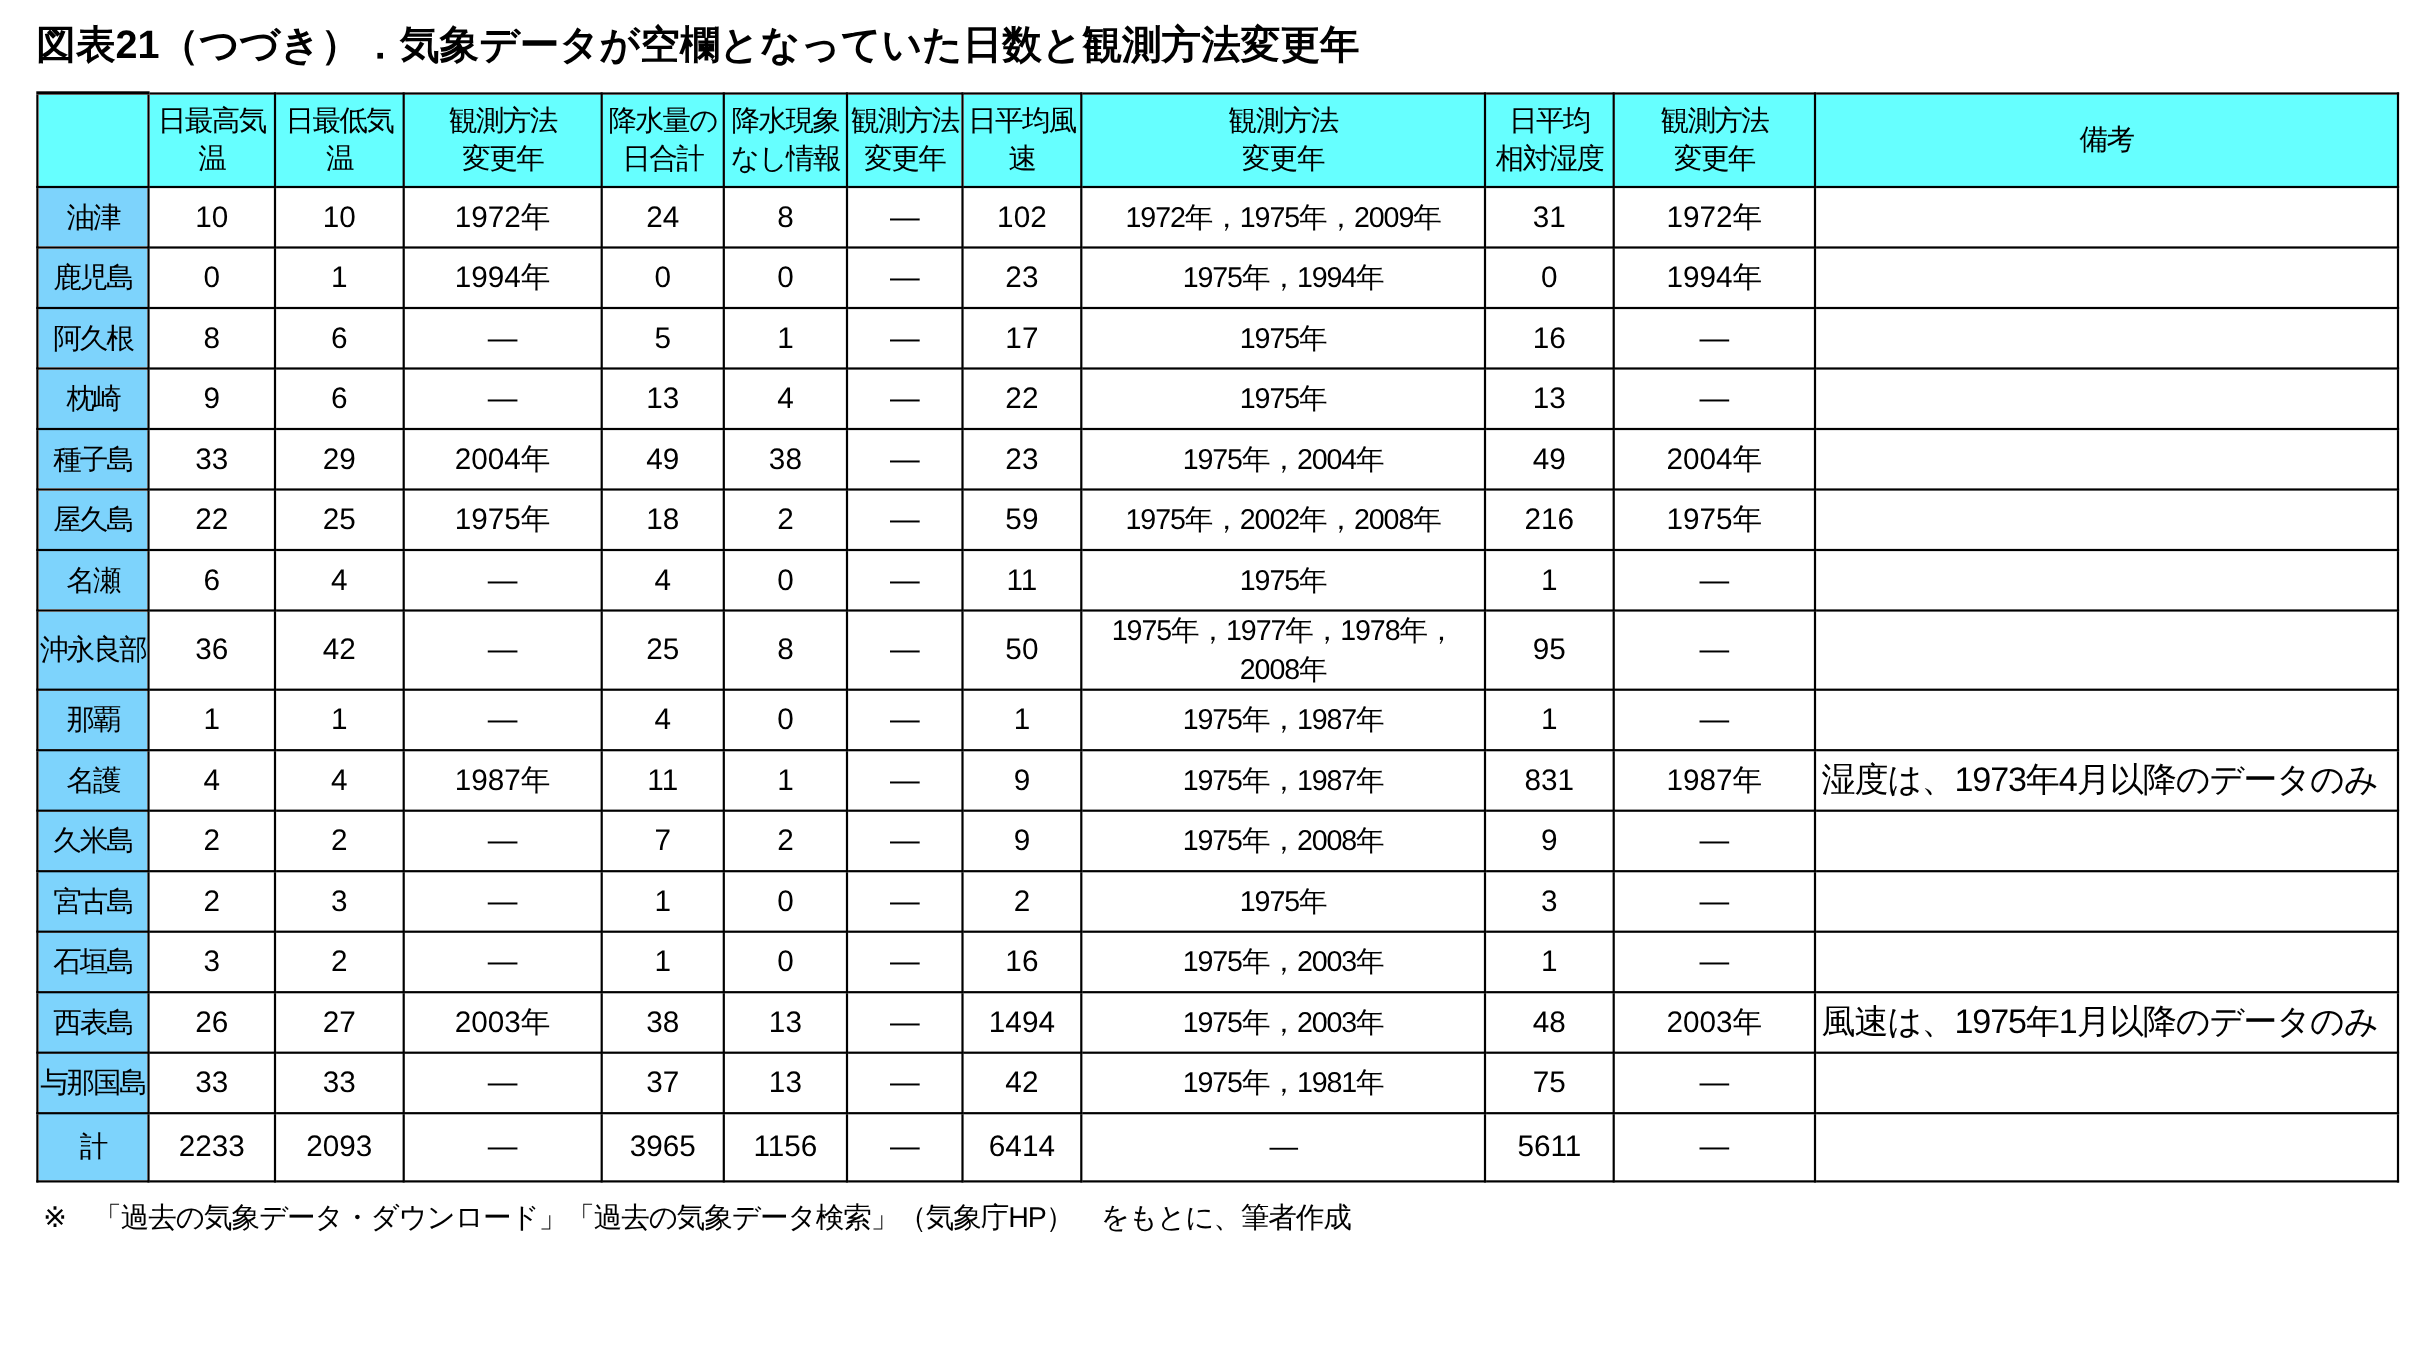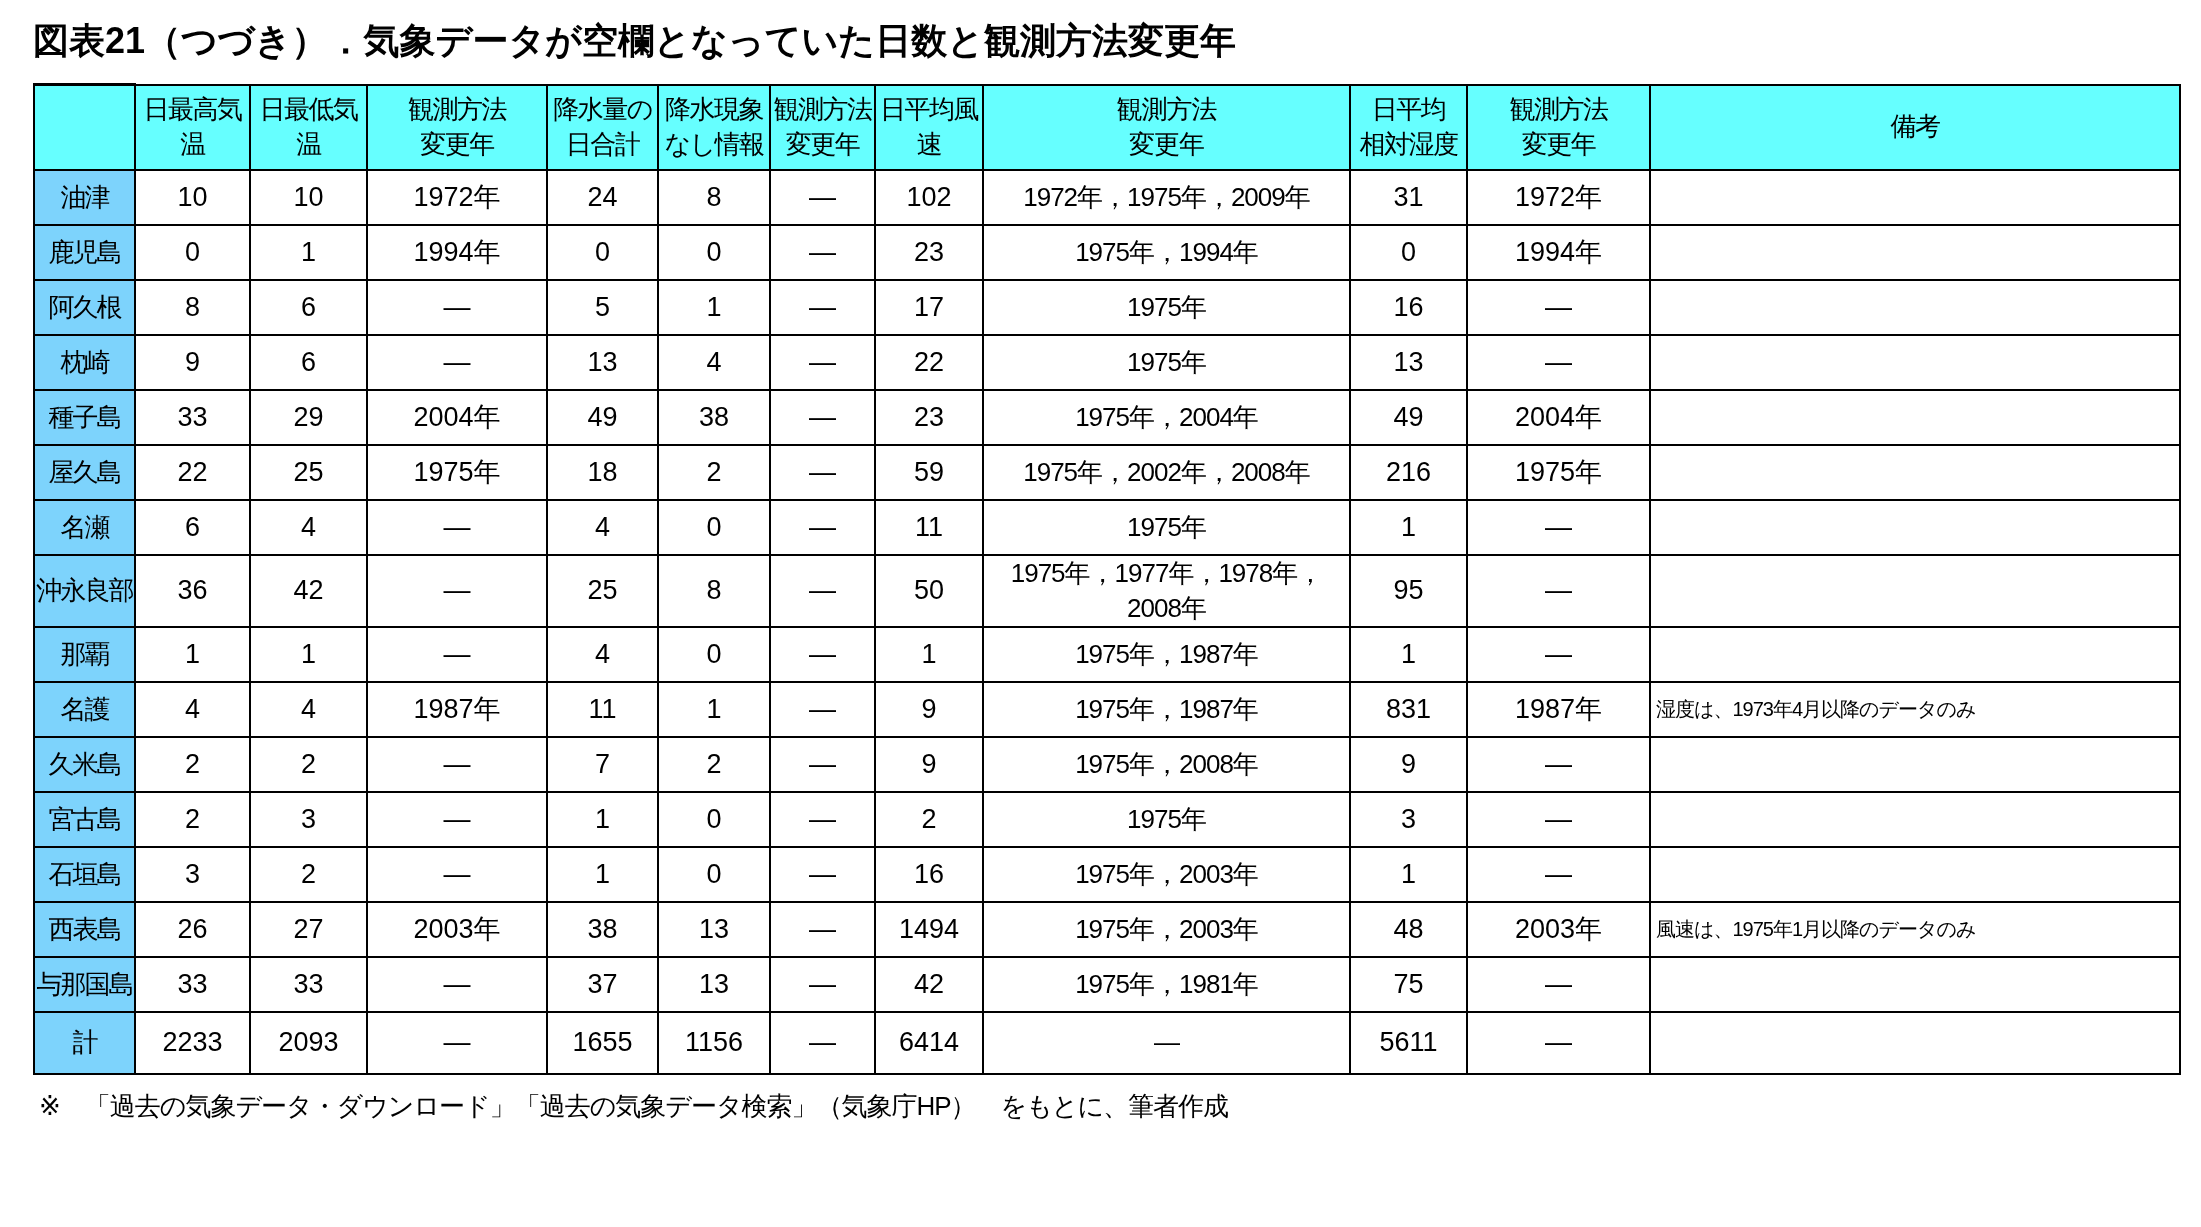--- a/index.html
+++ b/index.html
@@ -52,21 +52,21 @@
   tbody th {
     background: #7dd3fc;
     font-size: 26px;
     letter-spacing: -2px;
   }
   tbody td { font-size: 27px; background:#fff; border-top-width: 3px; border-bottom-width: 3px; }
   tbody th { border-top-width: 3px; border-bottom-width: 3px; }
   
   tr > *:nth-child(9) { font-size: 26px; letter-spacing: -1px; }
   
-  tr > td:nth-child(12) { text-align: left; padding-left: 5px; font-size: 20px; letter-spacing: -1px; }
+  tr > td:nth-child(12) { text-align: left; padding-left: 5px; font-size: 31px; letter-spacing: -1px; }
   
   tr > *:nth-child(1),
   tr > *:nth-child(4),
   tr > *:nth-child(7),
   tr > *:nth-child(9),
   tr > *:nth-child(11) { border-right-width: 6px; }
   tr > *:first-child { border-left-width: 6px; }
   tr > *:last-child  { border-right-width: 6px; }
   
   tr.total { height: 62px; }
@@ -332,21 +332,21 @@
           <td>1975年，1981年</td>
           <td>75</td>
           <td>—</td>
           <td></td>
         </tr>
         <tr class="total">
           <th>計</th>
           <td>2233</td>
           <td>2093</td>
           <td>—</td>
-          <td>1655</td>
+          <td>3965</td>
           <td>1156</td>
           <td>—</td>
           <td>6414</td>
           <td>—</td>
           <td>5611</td>
           <td>—</td>
           <td></td>
         </tr>
       </tbody>
   </table>

